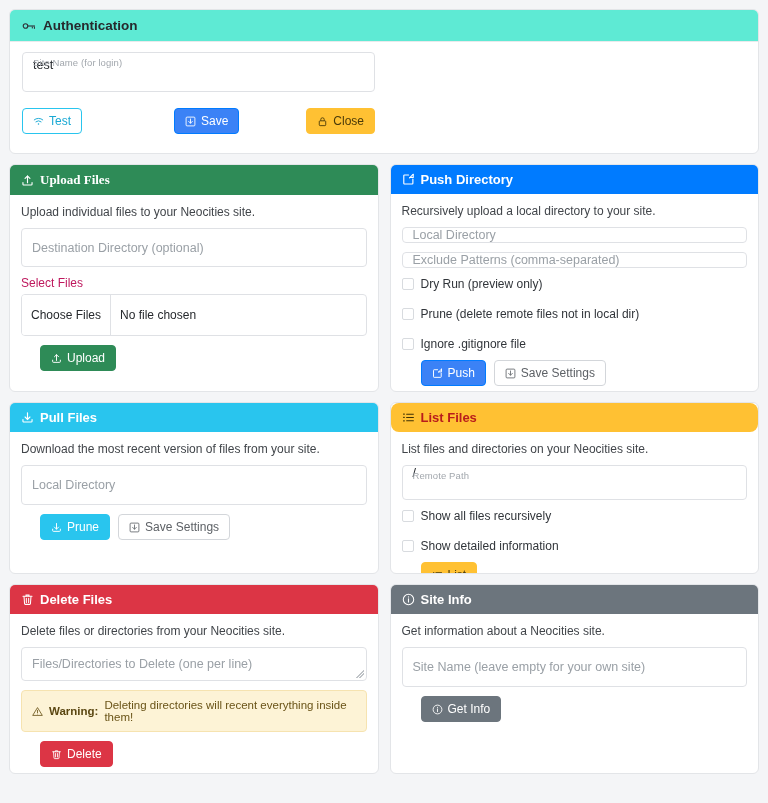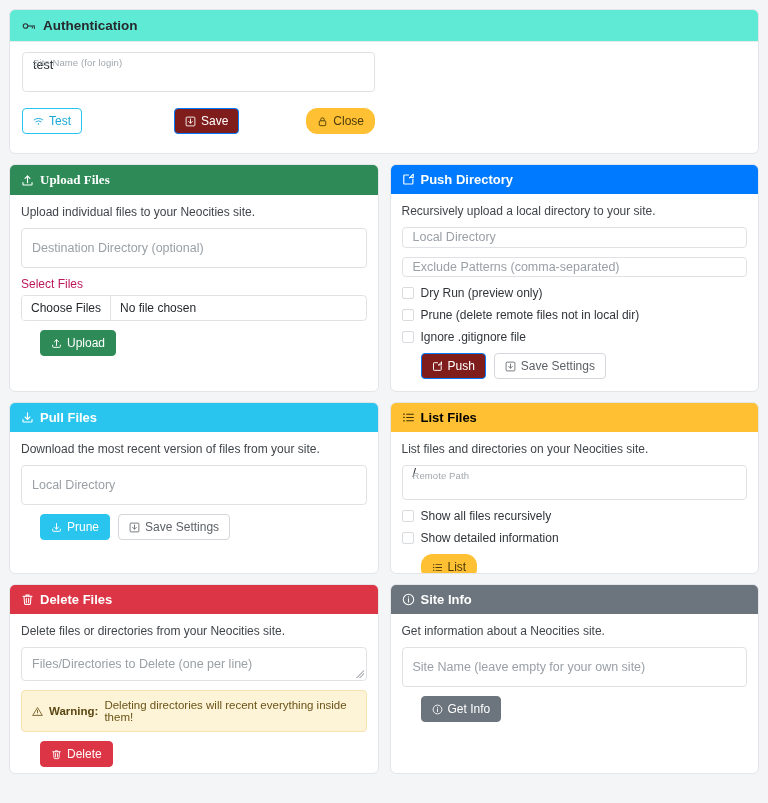--- a/index.html
+++ b/index.html
@@ -78,22 +78,22 @@
     border: 1px solid transparent;
     font-size: 12px;
     font-weight: 400;
     line-height: 1;
     padding: 6px 10px;
     cursor: pointer;
     white-space: nowrap;
     font-family: "Liberation Sans", sans-serif;
   }
   .btn-outline-info { background:#fff; border-color:#29c5ee; color:#1aa9d4; }
-  .btn-primary  { background:#7f1d1d; border-color:#007bff; color:#fff; }
-  .btn-warning  { background:#ffc133; border-color:#ffc133; color:#4a3a09;border-radius:11px; }
+  .btn-primary  { background:#3b82f6; border-color:#007bff; color:#fff; }
+  .btn-warning  { background:#ffc133; border-color:#ffc133; color:#4a3a09; }
   .btn-success  { background:#2e8b57; border-color:#2e8b57; color:#fff; }
   .btn-info     { background:#29c5ee; border-color:#29c5ee; color:#fff; }
   .btn-danger   { background:#dc3545; border-color:#dc3545; color:#fff; }
   .btn-secondary{ background:#6c757d; border-color:#6c757d; color:#fff; }
   .btn-outline-secondary { background:#fff; border-color:#d3d6da; color:#5d6166; }
 
   .auth-actions {
     display: flex;
     align-items: center;
     height: 40px;
@@ -113,21 +113,21 @@
   .panel-head {
     padding: 7px 11px;
     font-size: 13px;
     font-weight: 700;
     color: #ffffff;
     display: flex; align-items: center; gap: 6px;
   }
   .h-green  { background:#2e8b57;font-family:Liberation Serif, serif; }
   .h-blue   { background:#007bff; }
   .h-cyan   { background:#29c5ee; }
-  .h-yellow { background:#ffc133; color:#000000; }
+  .h-yellow { background:#ffc133; color:#b91c1c;border-radius:8px; }
   .h-red    { background:#dc3545; }
   .h-gray   { background:#6c757d; }
 
   .panel-body {
     padding: 10px 11px 11px 11px;
     display: flex;
     flex-direction: column;
     gap: 9px;
   }
   .desc { font-size: 12px; color: #41454a; margin: 0; }
@@ -137,21 +137,21 @@
   .body-list   { height: 141px; }
   .body-delete { height: 159px; }
   .body-info   { height: 159px; }
 
   
   .label-sm { font-size: 12px; color: #be185d; }
   .file-row {
     display: flex;
     border: 1px solid #dfe1e5;
     border-radius: 4px;
-    height: 26px;
+    height: 42px;
     align-items: stretch;
     overflow: hidden;
     background: #fff;
     width: 100%;
   }
   .file-btn {
     display: flex; align-items: center;
     padding: 0 9px;
     font-size: 12px;
     color: #26292d;
@@ -161,21 +161,21 @@
   }
   .file-name {
     display: flex; align-items: center;
     padding: 0 9px;
     font-size: 12px;
     color: #26292d;
   }
   .group-tight { display: flex; flex-direction: column; gap: 4px; }
 
   
-  .checks { display: flex; flex-direction: column; gap: 8px; }
+  .checks { display: flex; flex-direction: column; gap: 16px; }
   .chk-row { display: flex; align-items: center; gap: 7px; }
   .chk {
     width: 12px; height: 12px;
     border: 1px solid #d8dbdf;
     border-radius: 2px;
     background: #fff;
     flex: none;
   }
   .chk-lbl { font-size: 12px; color: #31353a; }
 

